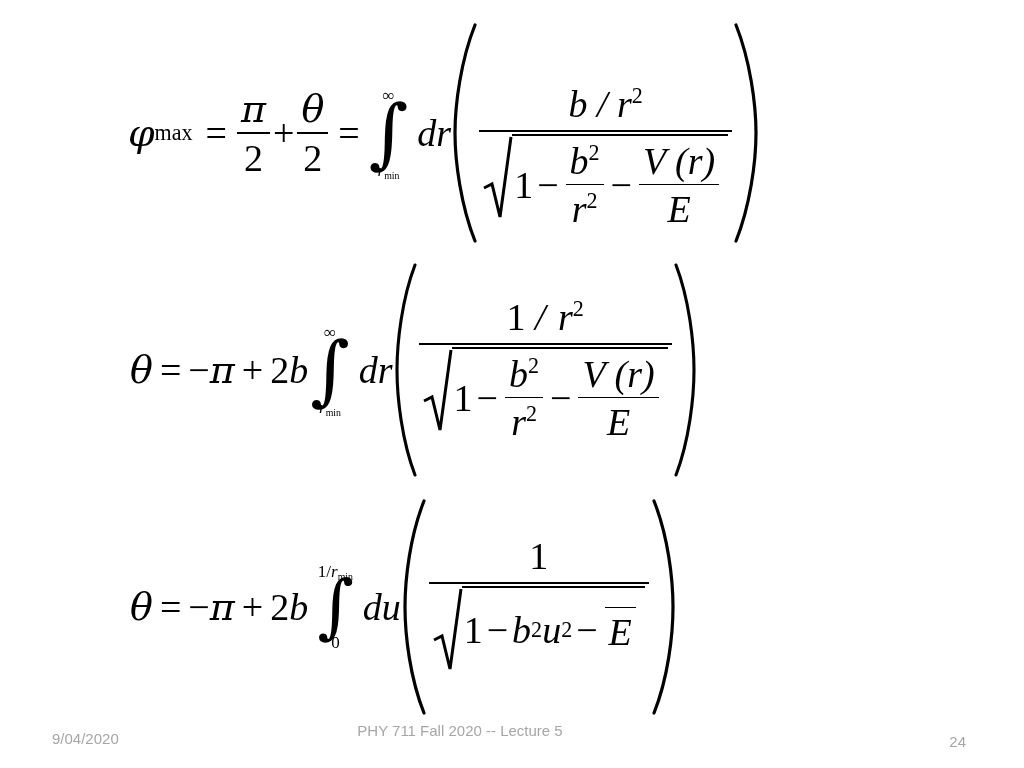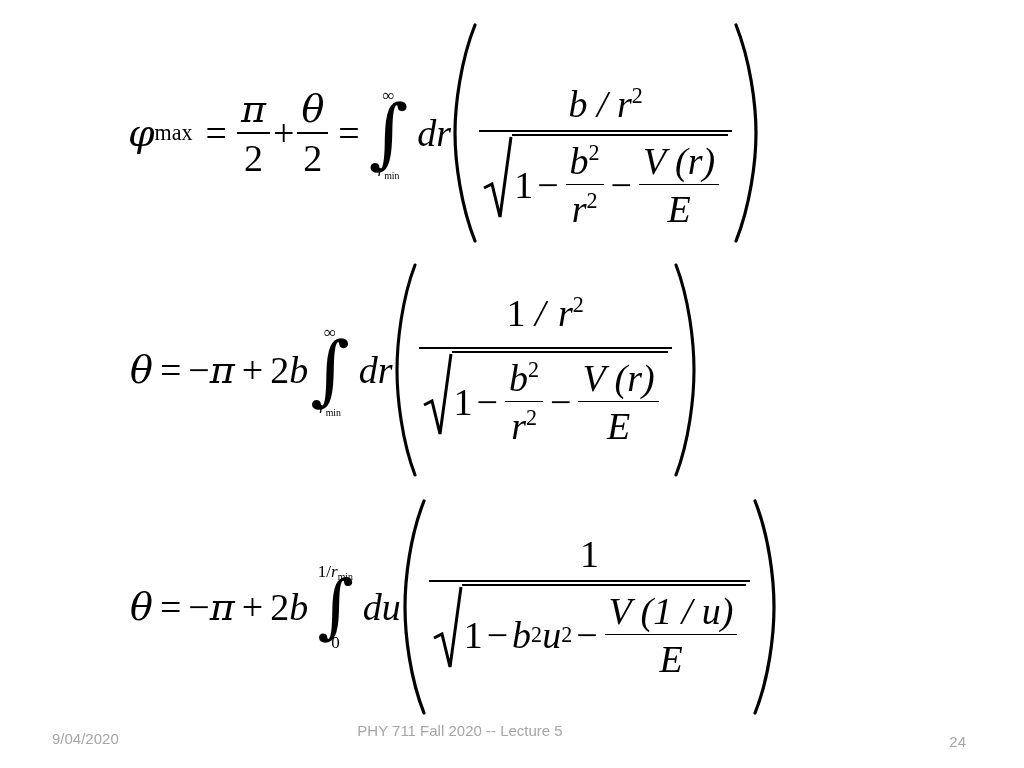--- a/index.html
+++ b/index.html
@@ -239,21 +239,21 @@
     <span class="mi">d</span>
       <span class="mi">r</span>
 
     <span class="paren-wrap">
       <svg class="paren-svg" width="24" height="216" viewBox="0 0 24 216">
         <path d="M22 3 C9 37, 4 80, 4 108 C4 136, 9 179, 22 213" fill="none" stroke="#000" stroke-width="3.1" stroke-linecap="round"></path>
       </svg>
     </span>
 
     <span class="frac" style="margin:0 2px;">
-      <span class="num" style="padding-bottom:12px;">
+      <span class="num" style="padding-bottom:4px;">
         <span class="mn">1</span>
         <span class="mo" style="font-style:italic;">/</span>
         <span class="mi" style="margin-left:3px;">r</span><sup>2</sup>
       </span>
       <span class="bar"></span>
       <span class="den" style="padding-top:2px;">
         <span class="sqrt">
           <svg class="radical-svg" width="30" height="86" viewBox="0 0 30 86">
             <path d="M1 54 L9 50 L17 83 L28 3" fill="none" stroke="#000" stroke-width="3" stroke-linejoin="miter" stroke-linecap="butt"></path>
           </svg>
@@ -326,21 +326,20 @@
           </svg>
           <span class="radicand">
             <span class="mn">1</span>
             <span class="mo" style="margin:0 4px;">−</span>
             <span class="mi">b</span>
               <sup>2</sup>
               <span class="mi">u</span>
               <sup>2</sup>
             <span class="mo" style="margin:0 4px;">−</span>
             <span class="frac thin">
-              <span class="num mi">V (1 / u)</span>
               <span class="bar"></span>
               <span class="den mi">E</span>
             </span>
           </span>
         </span>
       </span>
     </span>
 
     <span class="paren-wrap">
       <svg class="paren-svg" width="26" height="218" viewBox="0 0 26 218">

